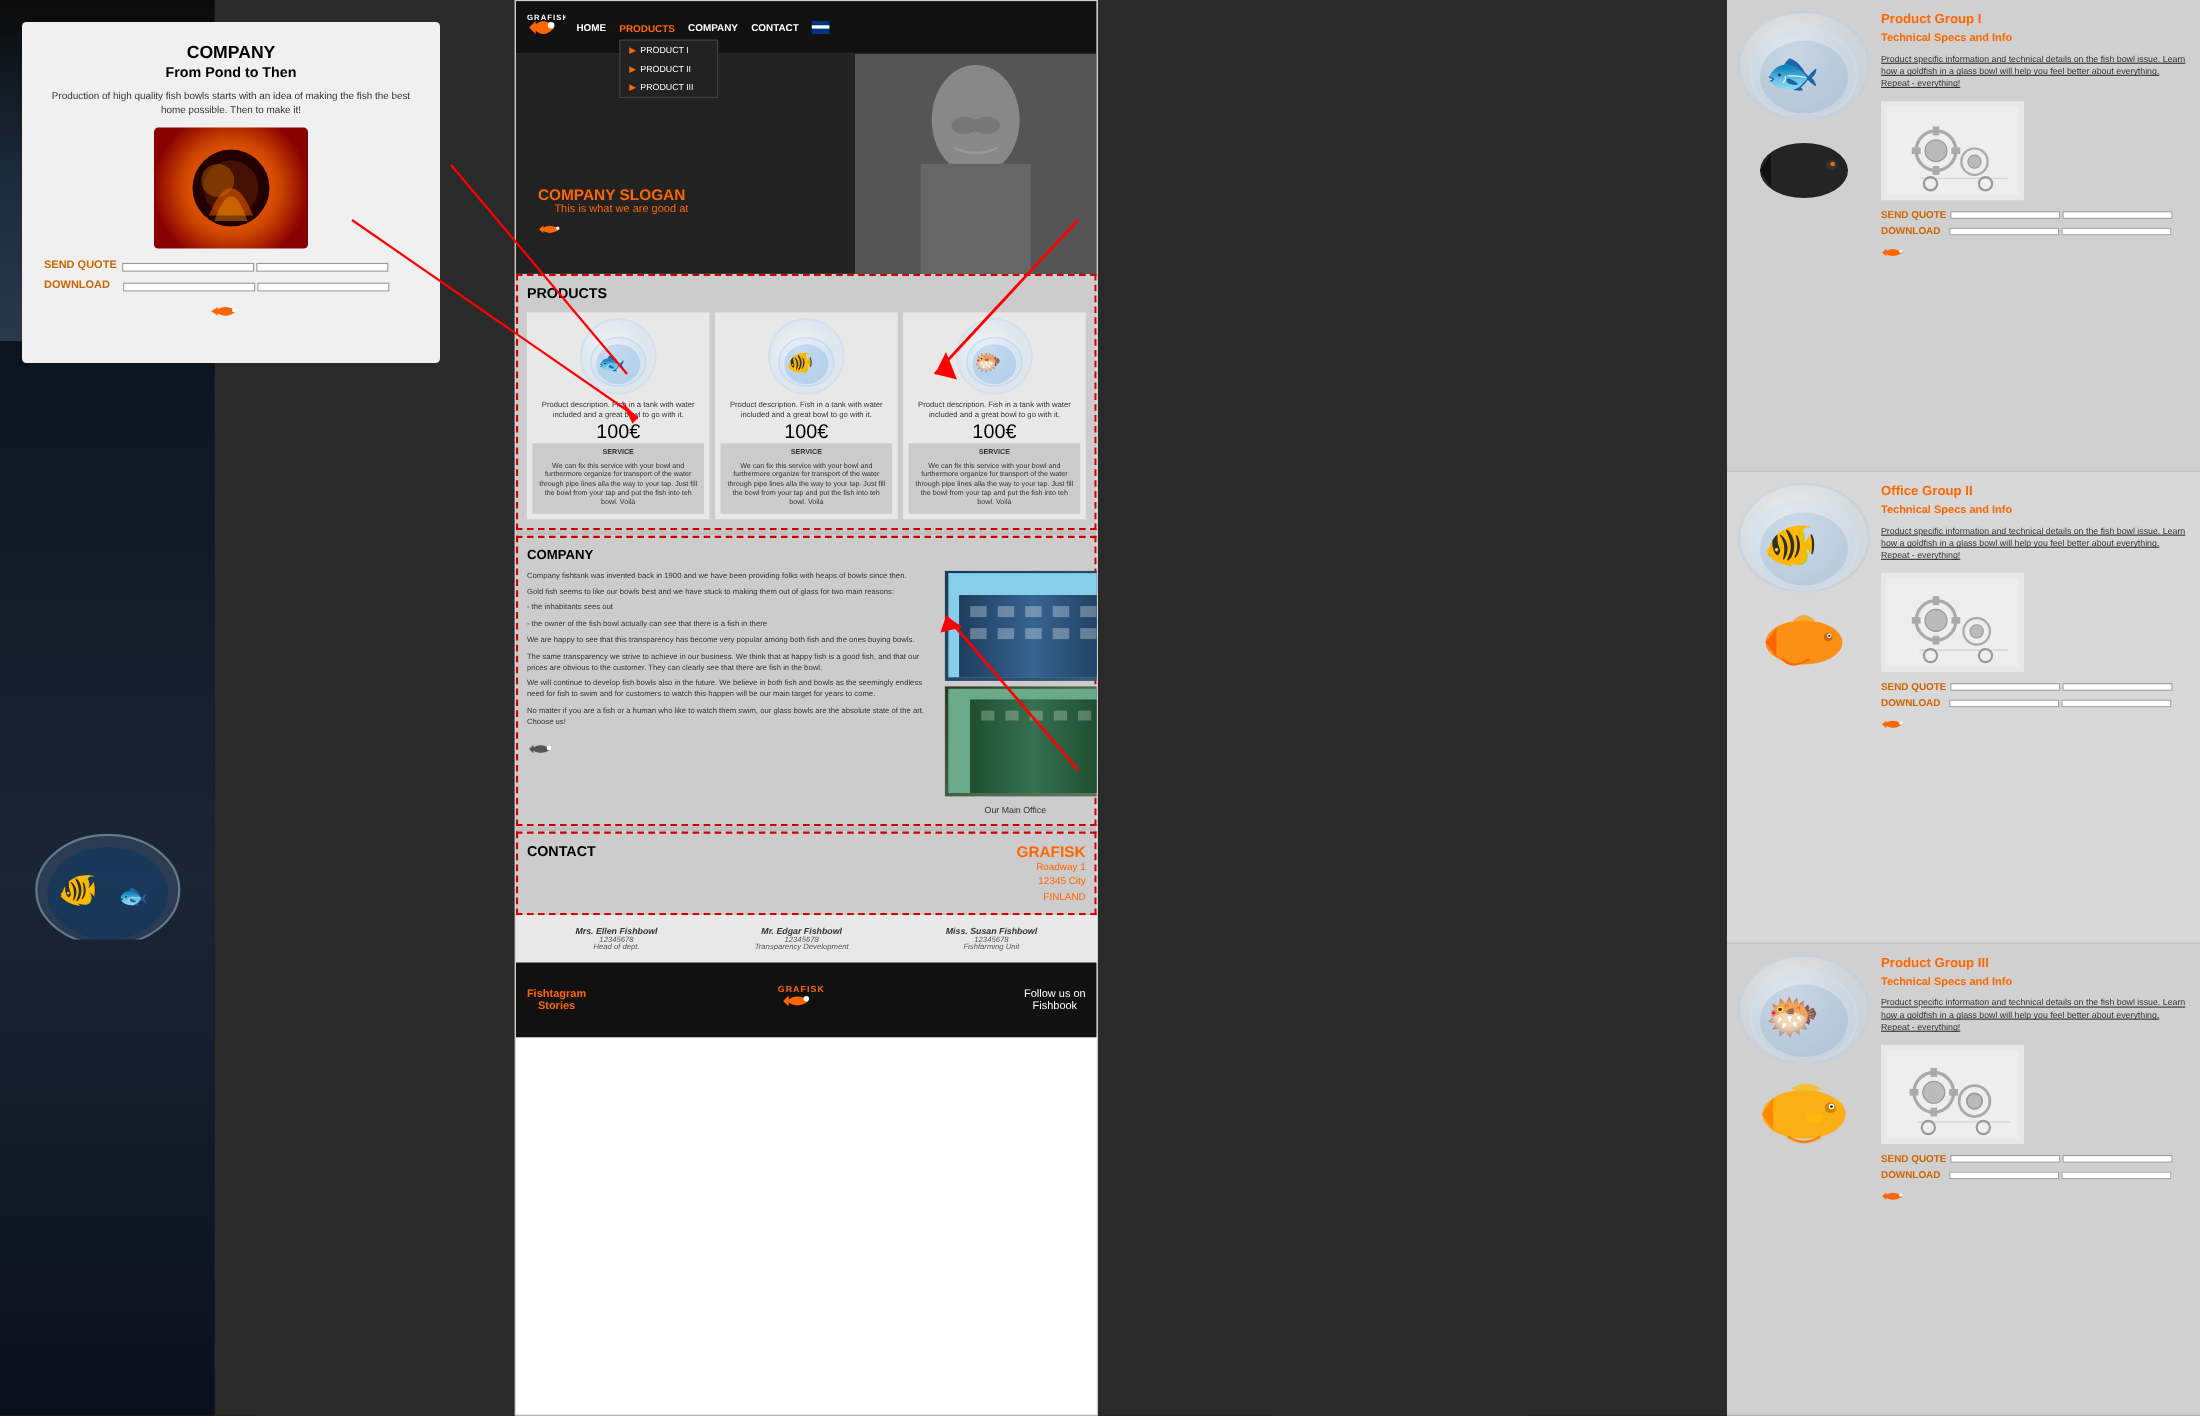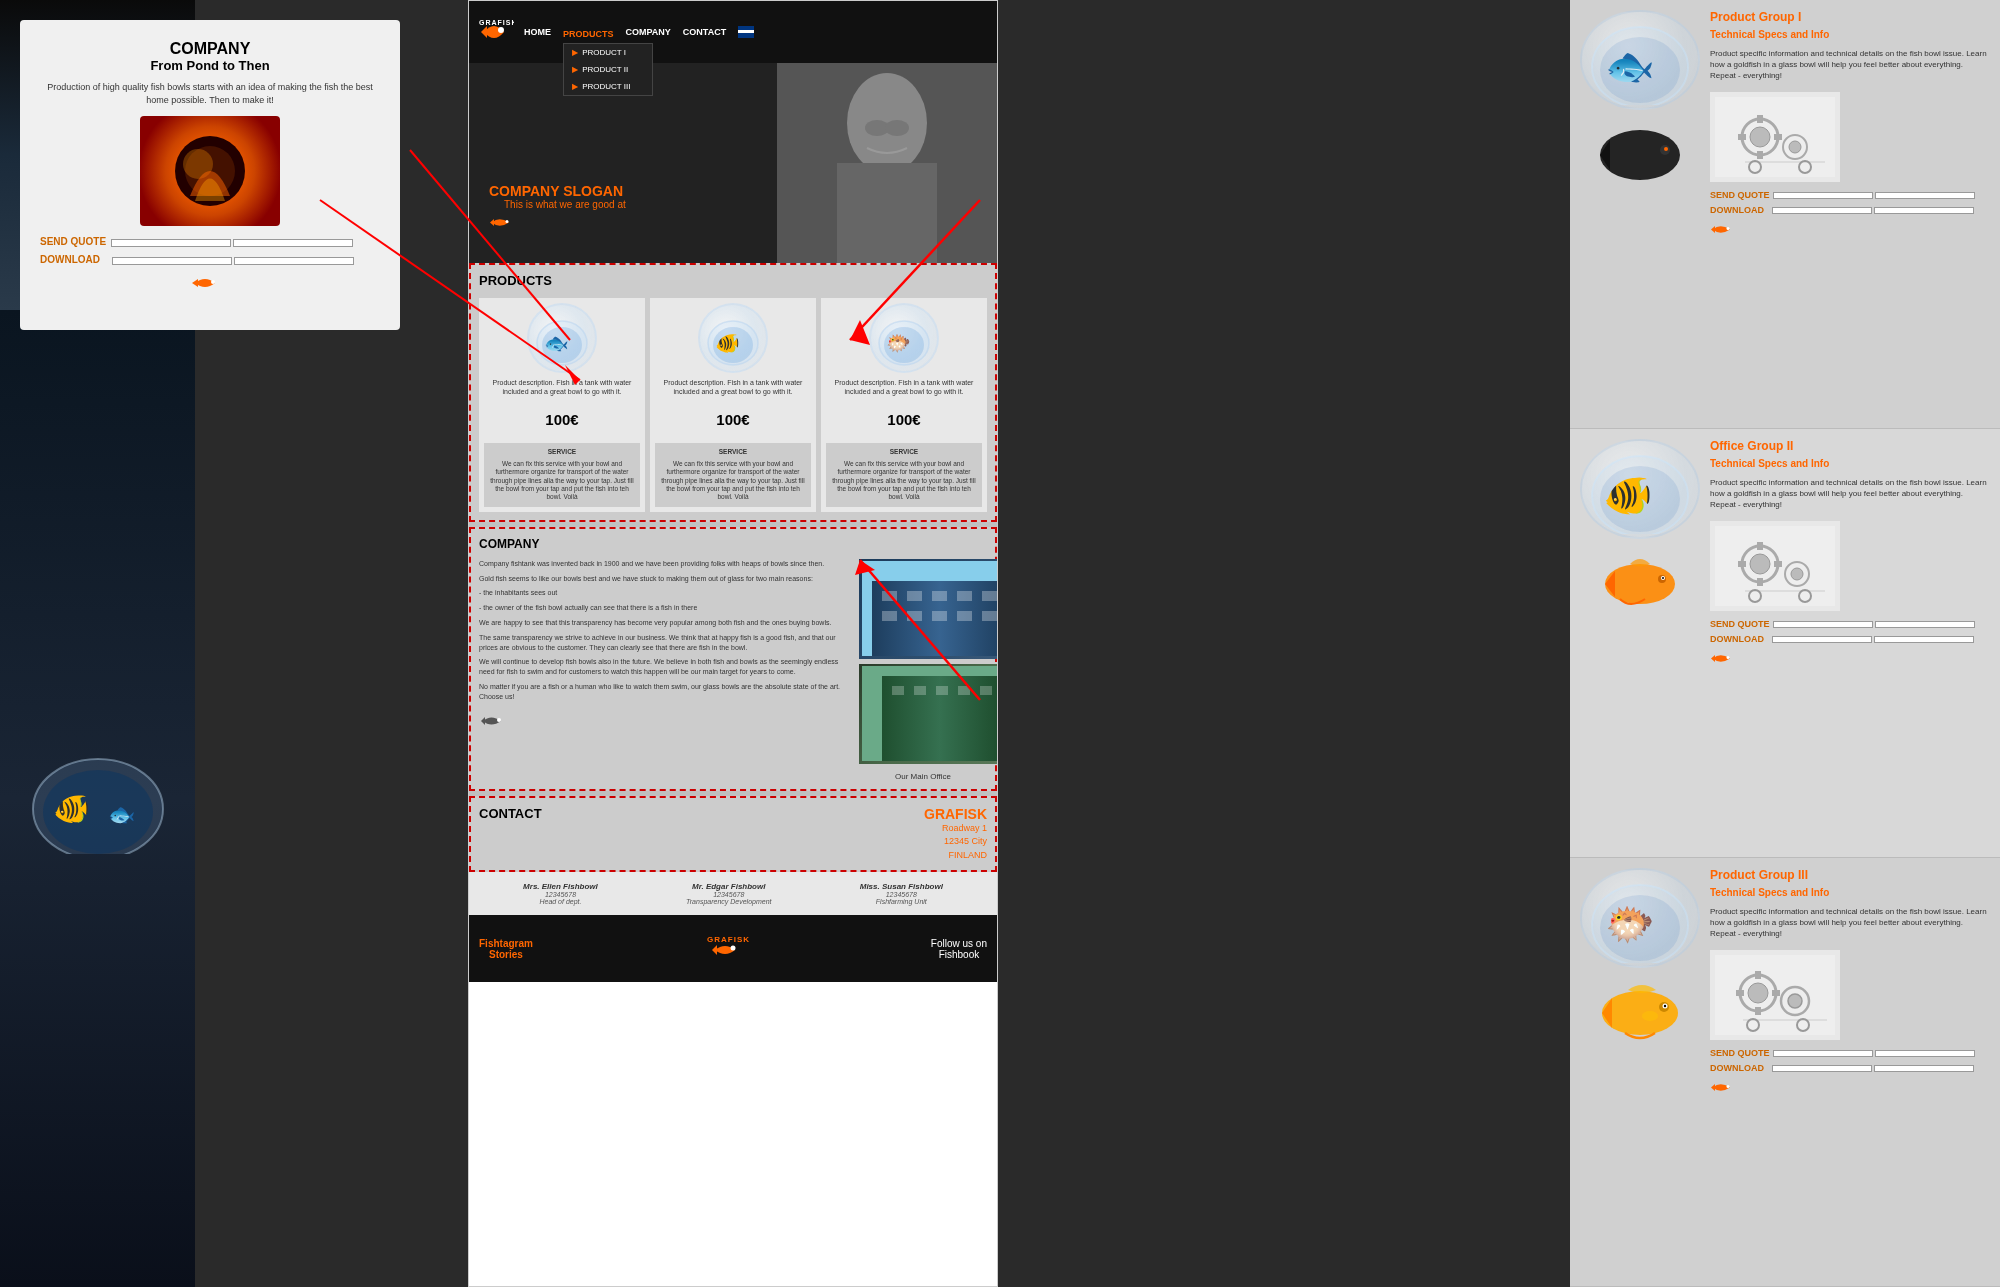--- a/index.html
+++ b/index.html
@@ -159,21 +159,21 @@
       width: 530px;
       height: 1287px;
       background: #fff;
       border: 1px solid #ccc;
       overflow: hidden;
     }
 
     
     .website-header {
       background: #111;
-      height: 62px;
+      height: 48px;
       display: flex;
       align-items: center;
       padding: 0 10px;
       position: relative;
     }
 
     .grafisk-logo {
       display: flex;
       align-items: center;
       margin-right: 10px;
@@ -308,24 +308,24 @@
       justify-content: center;
     }
 
     .product-desc {
       font-size: 7px;
       color: #333;
       line-height: 1.3;
     }
 
     .product-price {
-      font-size: 15px;
-      font-weight: bold;
+      font-size: 18px;
+      font-weight: normal;
       color: #000;
-      margin: 15px 0;
+      margin: 0 0;
     }
 
     .service-box {
       background: #ccc;
       padding: 5px;
       font-size: 6.5px;
       color: #333;
       line-height: 1.3;
       text-align: center;
     }
@@ -551,20 +551,21 @@
       font-weight: bold;
       color: #ff6600;
       margin-bottom: 8px;
     }
 
     .right-panel-desc {
       font-size: 8px;
       color: #333;
       line-height: 1.4;
       margin-bottom: 10px;
+      text-decoration: underline;
     }
 
     .right-tech-img {
       width: 130px;
       height: 90px;
       background: #e8e8e8;
       display: flex;
       align-items: center;
       justify-content: center;
       margin-top: 5px;

